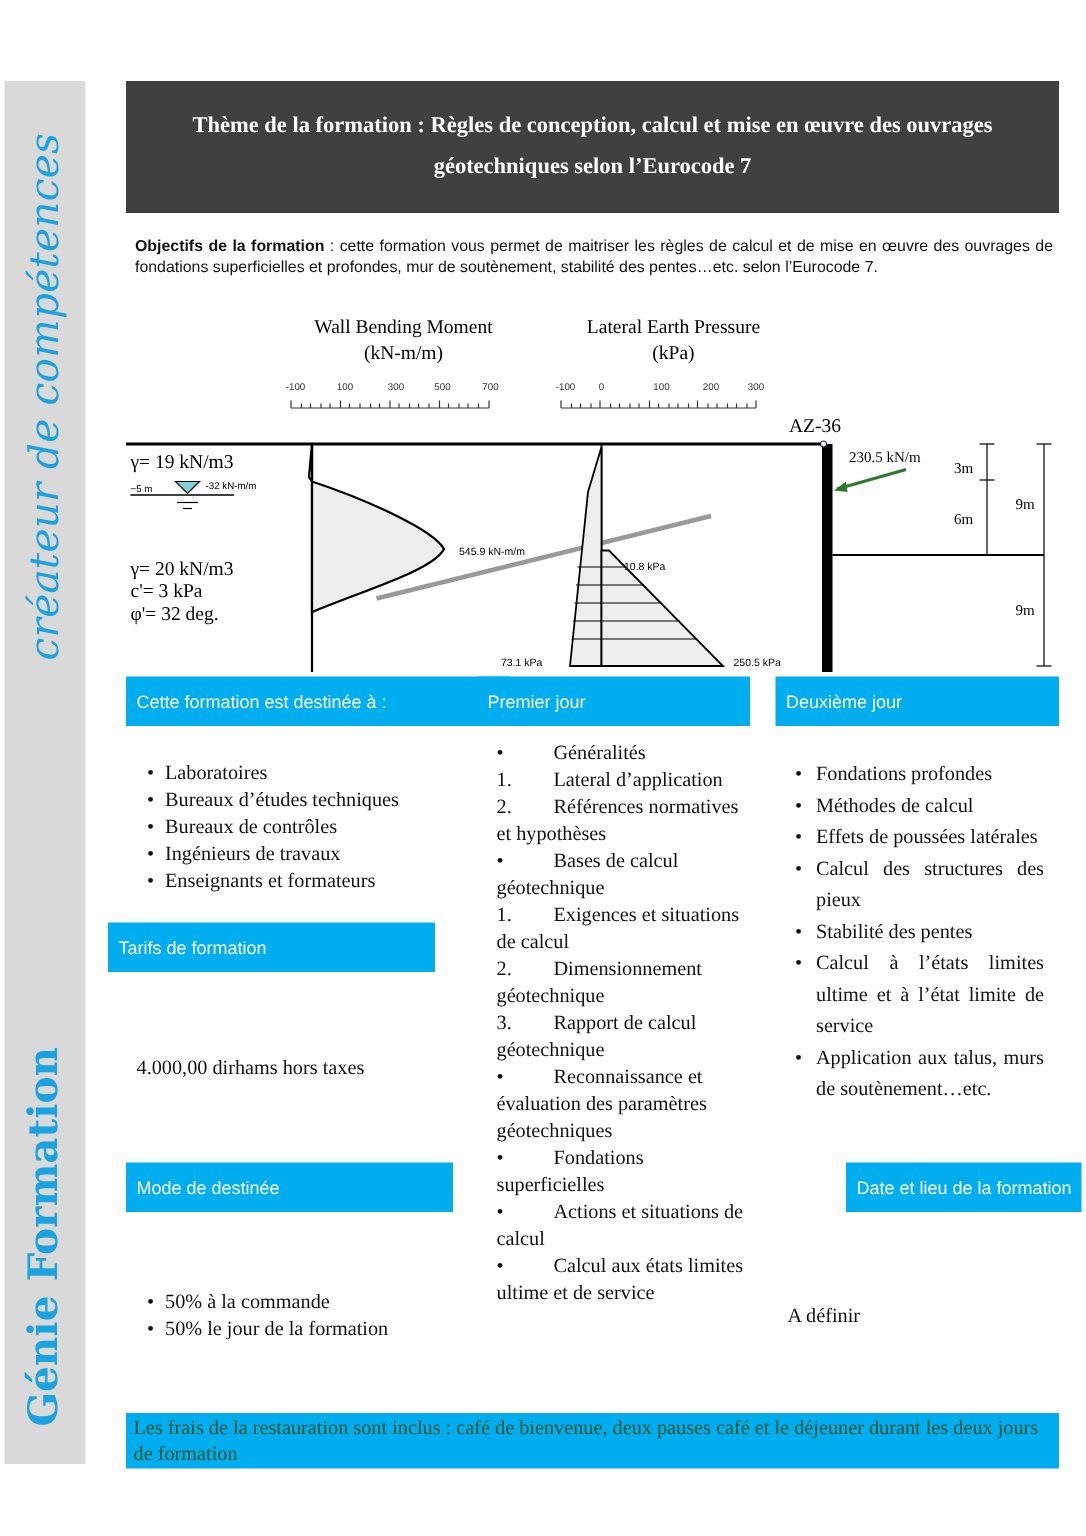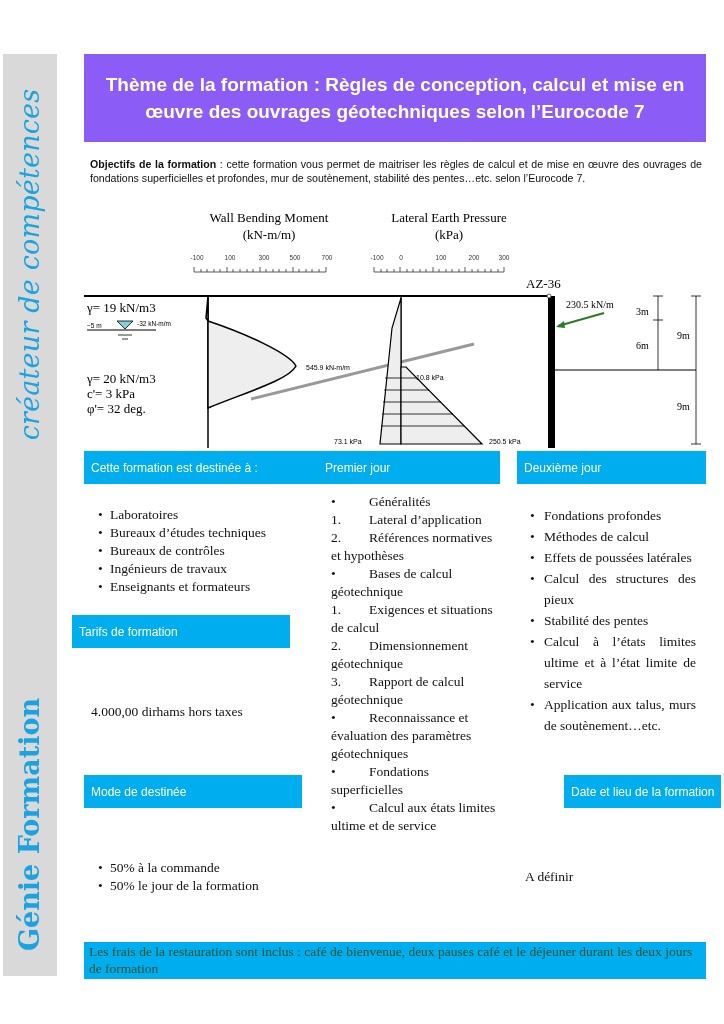--- a/index.html
+++ b/index.html
@@ -2,21 +2,21 @@
 <html><head>
 <meta charset="utf-8">
 <style>
 *{box-sizing:border-box;margin:0;padding:0}
 body{width:724px;height:1024px;background:#fff;position:relative;overflow:hidden;font-family:"DejaVu Serif",serif;color:#111}
 .sidebar{position:absolute;left:3px;top:54px;width:54px;height:922px;background:#d9d9d9}
 .side-top{position:absolute;left:0;top:0;width:54px;height:420px;display:flex;align-items:center;justify-content:center}
 .side-top span{transform:rotate(-90deg);white-space:nowrap;font-family:"DejaVu Serif",serif;font-style:italic;font-size:27px;color:#1aa3e0;letter-spacing:0.2px}
 .side-bot{position:absolute;left:0;top:620px;width:54px;height:300px;display:flex;align-items:center;justify-content:center}
 .side-bot span{transform:rotate(-90deg);white-space:nowrap;font-family:"DejaVu Serif",serif;font-weight:bold;font-size:27px;color:#1aa3e0}
-.banner{position:absolute;left:84px;top:54px;width:622px;height:88px;background:#8b5cf6;color:#fff;font-family:Liberation Sans, sans-serif;font-weight:bold;font-size:19px;line-height:27px;text-align:center;display:flex;align-items:center;justify-content:center;padding:0 10px}
+.banner{position:absolute;left:84px;top:54px;width:622px;height:88px;background:#404040;color:#fff;font-family:Liberation Serif, serif;font-weight:bold;font-size:15px;line-height:27px;text-align:center;display:flex;align-items:center;justify-content:center;padding:0 10px}
 .objectives{position:absolute;left:90px;top:157px;width:612px;font-family:"Liberation Sans",sans-serif;font-size:10.6px;line-height:14px;text-align:justify}
 .objectives b{font-weight:bold}
 .diagram{position:absolute;left:84px;top:208px;width:626px;height:246px}
 .hdr{position:absolute;background:#00adef;color:#fff;font-family:"Liberation Sans",sans-serif;font-size:12px;height:33px;display:flex;align-items:center;padding-left:7px}
 .list{position:absolute;font-family:"DejaVu Serif",serif;font-size:12px;line-height:18px;list-style:none}
 .list li{padding-left:12px;position:relative}
 .list li::before{content:"•";position:absolute;left:0}
 .col1 li{font-family:"Liberation Serif",serif;font-size:13.5px;line-height:18px}
 .col3 li{font-family:"Liberation Serif",serif;font-size:13.5px;line-height:21px;text-align:justify;padding-left:14px}
 .plain{position:absolute;font-family:"Liberation Serif",serif;font-size:13.5px}
@@ -200,20 +200,21 @@
 <div class="day1">
   <div><span class="tab">•</span><span>Généralités</span></div>
   <div><span class="tab">1.</span><span>Lateral d’application</span></div>
   <div><span class="tab">2.</span><span>Références normatives et hypothèses</span></div>
   <div><span class="tab">•</span><span>Bases de calcul géotechnique</span></div>
   <div><span class="tab">1.</span><span>Exigences et situations de calcul</span></div>
   <div><span class="tab">2.</span><span>Dimensionnement géotechnique</span></div>
   <div><span class="tab">3.</span><span>Rapport de calcul géotechnique</span></div>
   <div><span class="tab">•</span><span>Reconnaissance et évaluation des paramètres géotechniques</span></div>
   <div><span class="tab">•</span><span>Fondations superficielles</span></div>
+  <div><span class="tab">•</span><span>Actions et situations de calcul</span></div>
   <div><span class="tab">•</span><span>Calcul aux états limites ultime et de service</span></div>
 </div>
 
 <div class="hdr" style="left:517px;top:451px;width:189px;">
     <span>Deuxième jour</span>
   </div>
 <ul class="list col3" style="left:530px;top:505px;width:166px;">
   <li>Fondations profondes</li>
   <li>Méthodes de calcul</li>
   <li>Effets de poussées latérales</li>

